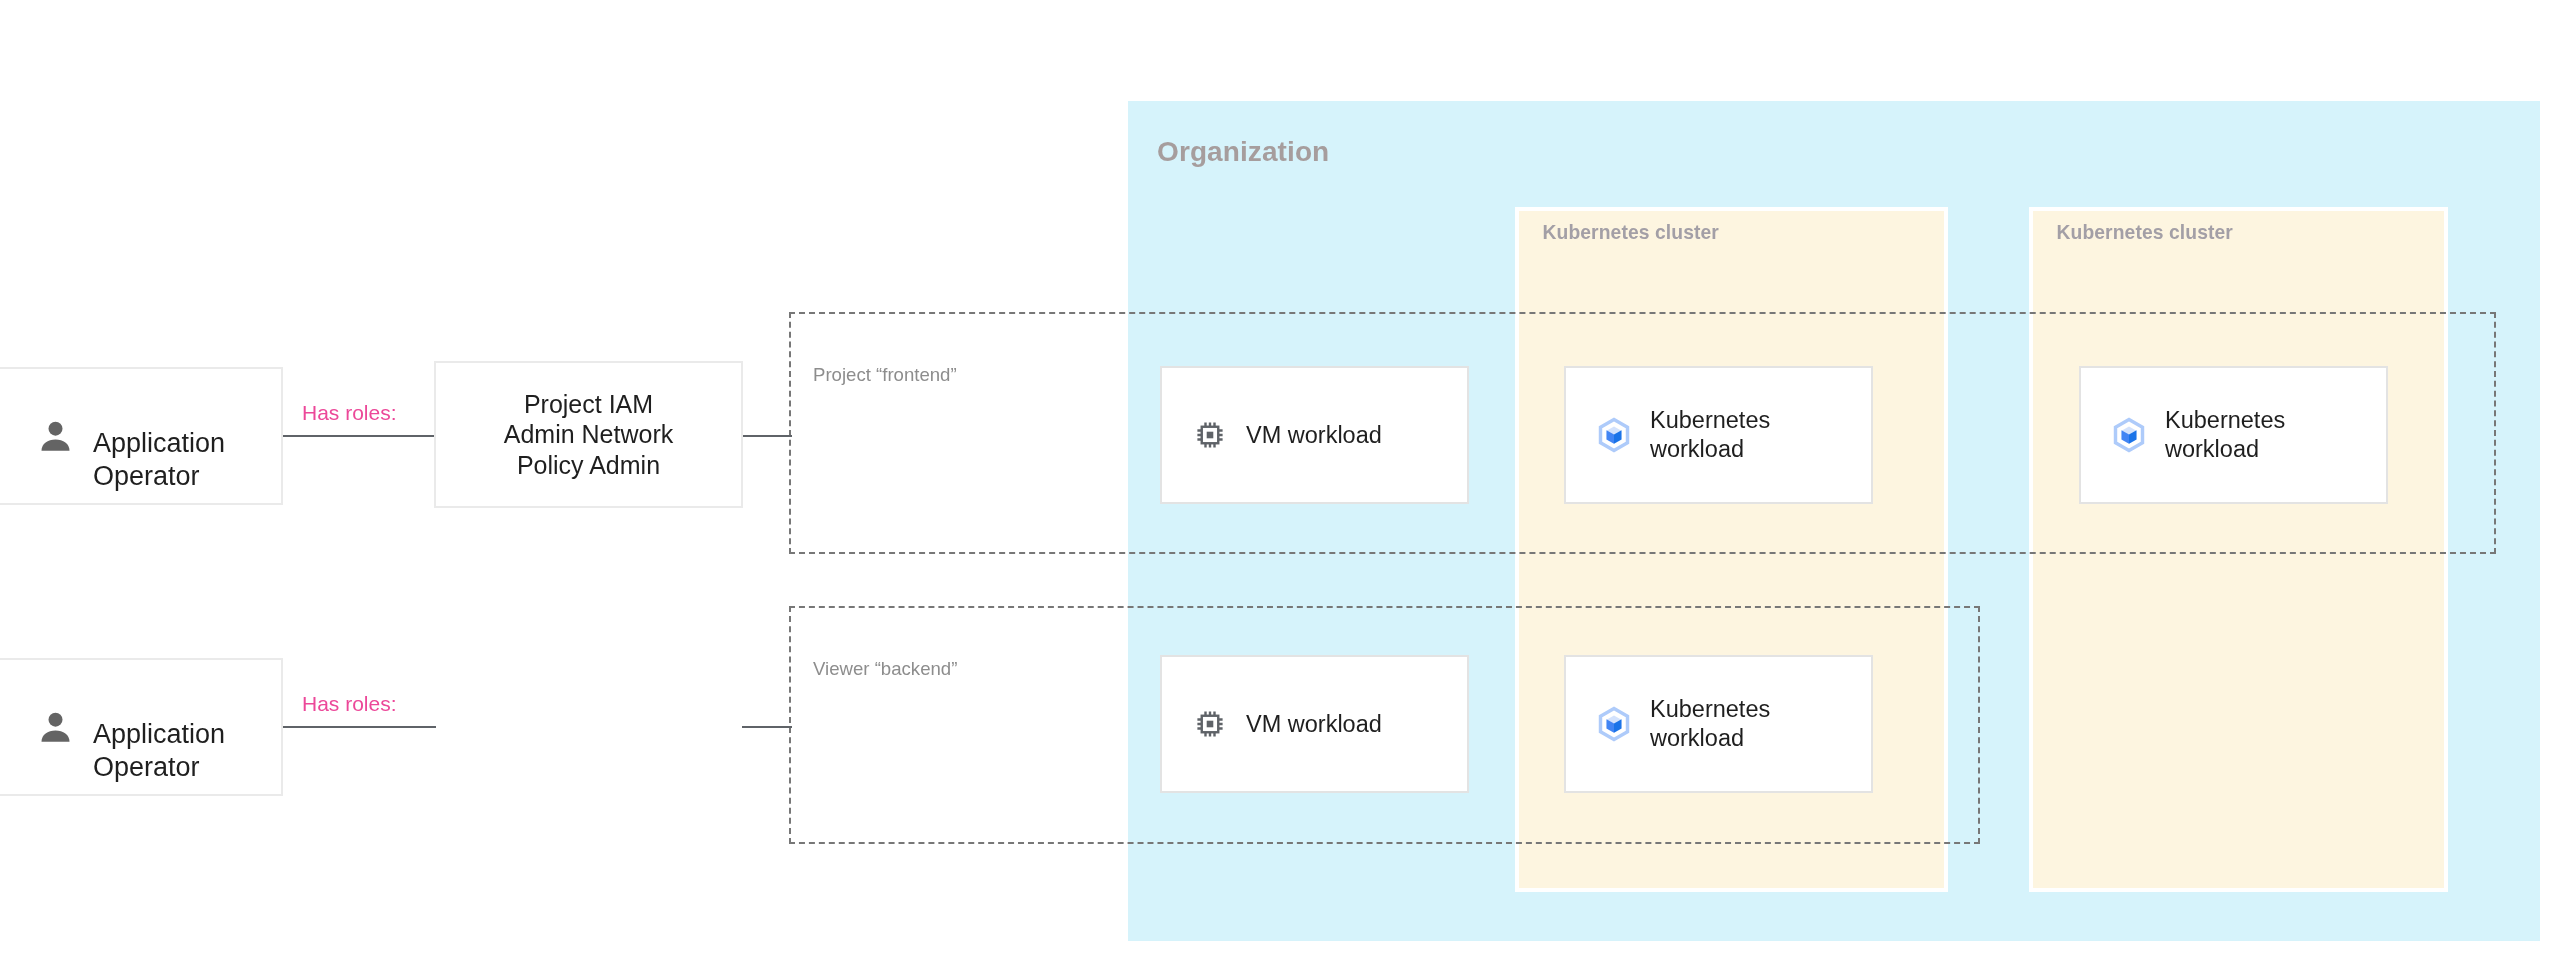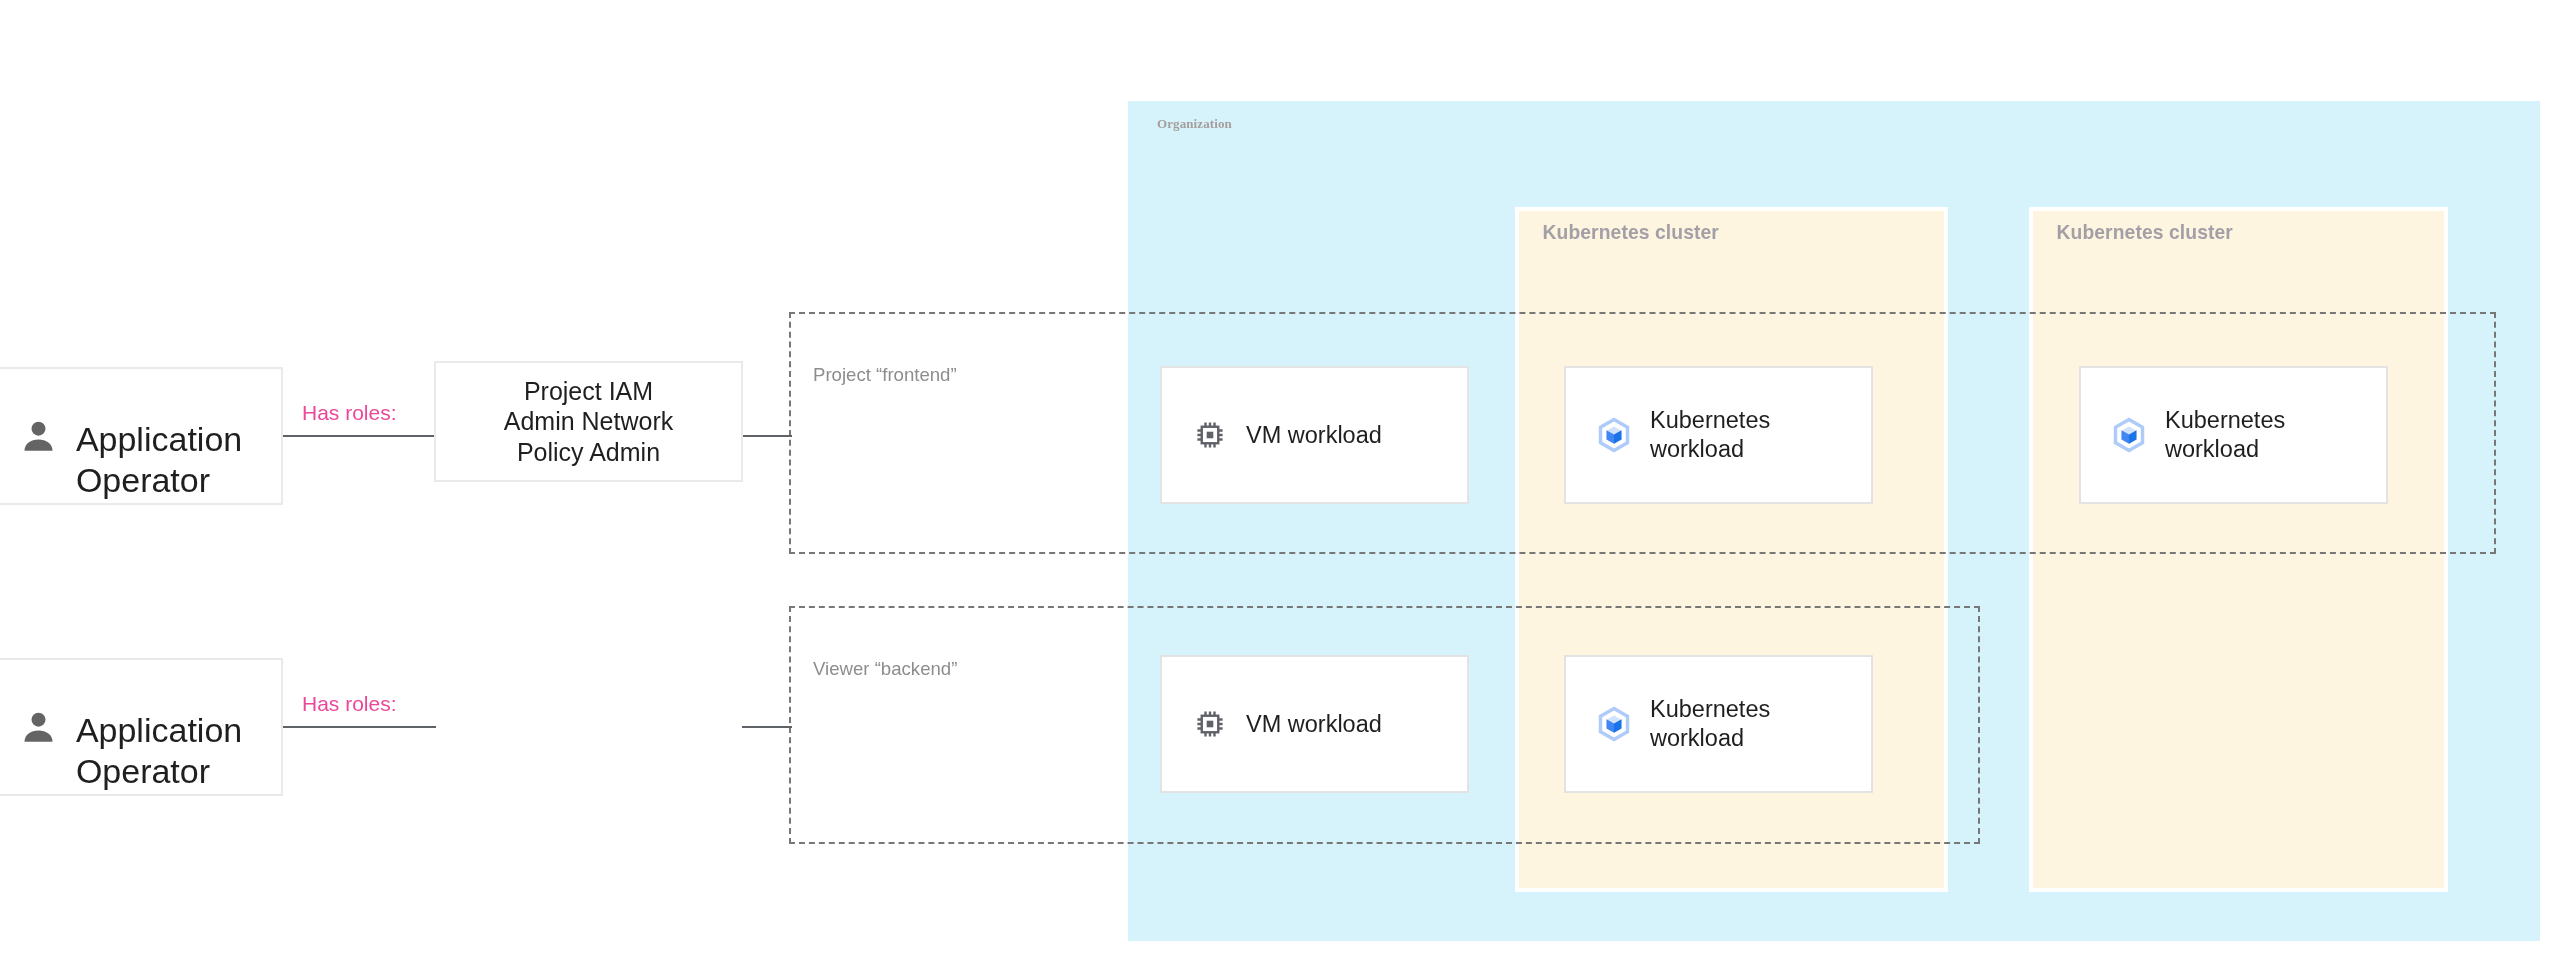--- a/index.html
+++ b/index.html
@@ -14,26 +14,25 @@
 
   
   .org {
     position:absolute;
     left:1128px; top:101px;
     width:1412px; height:840px;
     background:#d6f3fb;
   }
   .org-label {
     position:absolute;
-    left:1157px; top:116px;
-    font-size:13px;
+    left:1157px; top:136px;
+    font-size:28px;
     font-weight:700;
     color:#a69d9d;
     letter-spacing:0.1px;
-    font-family:Liberation Serif, serif;
   }
 
   
   .cluster {
     position:absolute;
     top:207px; height:685px;
     background:#fdf5e0;
     border:4.8px solid #ffffff;
   }
   .cluster-1 { left:1515px; width:433px; }
@@ -100,29 +99,29 @@
   .actor {
     left:-28px;
     width:311px; height:138px;
     gap:16.6px;
     padding-left:5.5px;
   }
   .actor-fe { top:367px; }
   .actor-be { top:658px; }
   .actor-icon { flex:0 0 auto; width:41px; height:41px; }
   .actor-label {
-    font-size:34px; color:#1f1f1f; line-height:1.22; white-space:pre-line;margin-top:48px;
+    font-size:27px; color:#1f1f1f; line-height:1.22; white-space:pre-line;margin-top:48px;
   }
   .role {
     left:434px;
     width:309px;
     text-align:center;
     padding:0 12.4px;
   }
-  .role-fe { top:361px; height:121px; }
+  .role-fe { top:361px; height:147px; }
   .role-be { top:658px; height:138px; }
   .role-label {
     font-size:25px; color:#1f1f1f; line-height:1.22; white-space:pre-line;
   }
 
   
   .line {
     position:absolute;
     height:2.1px;
     background:#5f6368;

